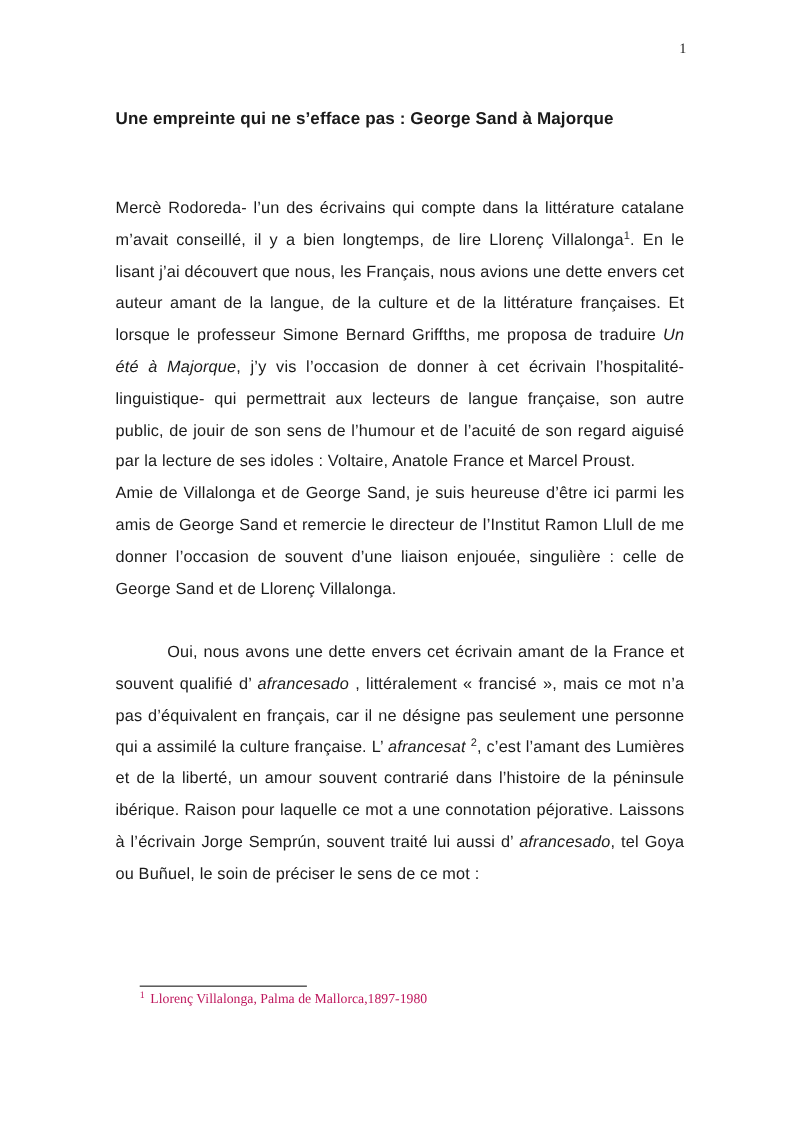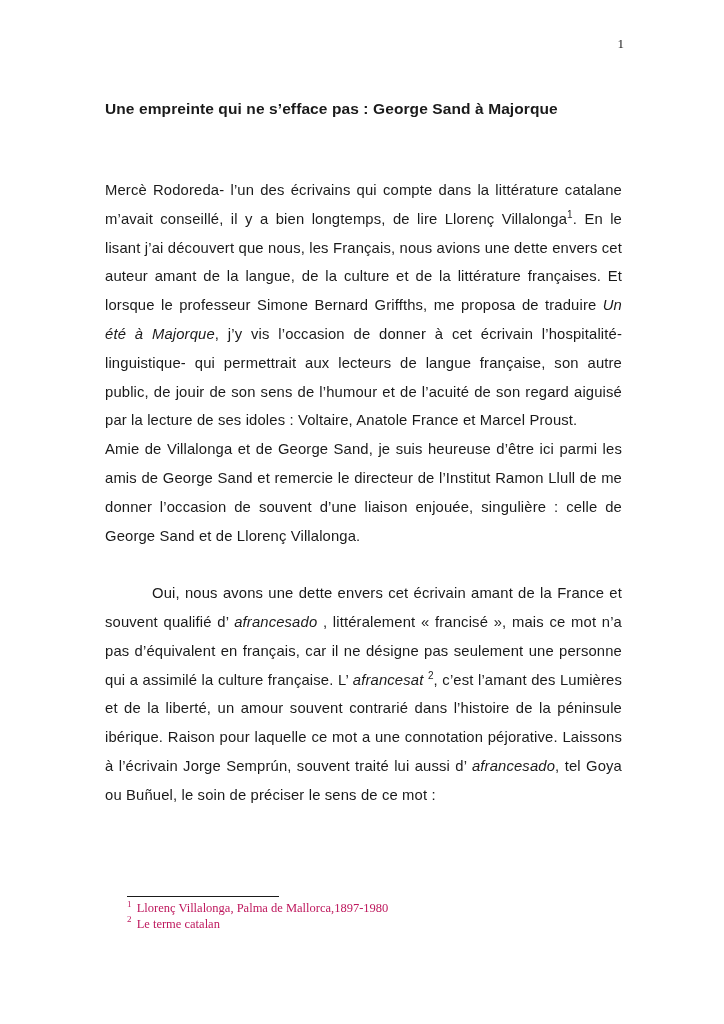--- a/index.html
+++ b/index.html
@@ -95,16 +95,15 @@
         <p class="para"><span>Mercè Rodoreda- l’un des écrivains qui compte dans la littérature catalane m’avait conseillé, il y a bien longtemps, de lire Llorenç Villalonga</span><sup>1</sup><span>. En le lisant j’ai découvert que nous, les Français, nous avions une dette envers cet auteur amant de la langue, de la culture et de la littérature françaises. Et lorsque le professeur Simone Bernard Griffths, me proposa de traduire </span><em>Un été à Majorque</em><span>, j’y vis l’occasion de donner à cet écrivain l’hospitalité- linguistique- qui permettrait aux lecteurs de langue française, son autre public, de jouir de son sens de l’humour et de l’acuité de son regard aiguisé par la lecture de ses idoles : Voltaire, Anatole France et Marcel Proust.</span></p>
         <p class="para"><span>Amie de Villalonga et de George Sand, je suis heureuse d’être ici parmi les amis de George Sand et remercie le directeur de l’Institut Ramon Llull de me donner l’occasion de souvent d’une liaison enjouée, singulière : celle de George Sand et de Llorenç Villalonga.</span></p>
         <p class="para indent gap-before"><span>Oui, nous avons une dette envers cet écrivain amant de la France et souvent qualifié d’ </span><em>afrancesado</em><span> , littéralement « francisé », mais ce mot n’a pas d’équivalent en français, car il ne désigne pas seulement une personne qui a assimilé la culture française. L’ </span><em>afrancesat</em><span> </span><sup>2</sup><span>, c’est l’amant des Lumières et de la liberté, un amour souvent contrarié dans l’histoire de la péninsule ibérique. Raison pour laquelle ce mot a une connotation péjorative. Laissons à l’écrivain Jorge Semprún, souvent traité lui aussi d’ </span><em>afrancesado</em><span>,  tel Goya ou Buñuel, le soin de préciser le sens de ce mot :</span></p>
       </div>
   </div>
 
   <div class="footnotes">
     <div class="fn-sep"></div>
     <div id="footnote-list">
         <div class="footnote"><sup>1</sup><span> Llorenç Villalonga, Palma de Mallorca,1897-1980</span></div>
-        <div class="footnote"><sup>2</sup><span> Le terme catalan</span></div>
       </div>
   </div>
 </div>
 
 </body></html>

